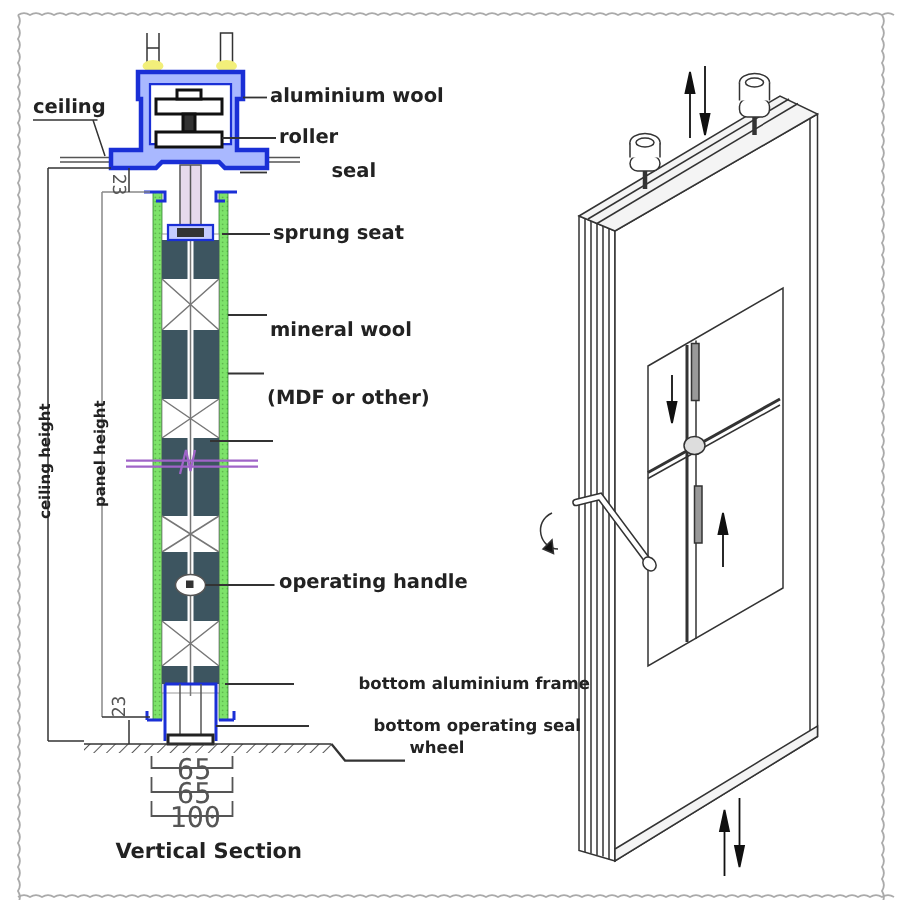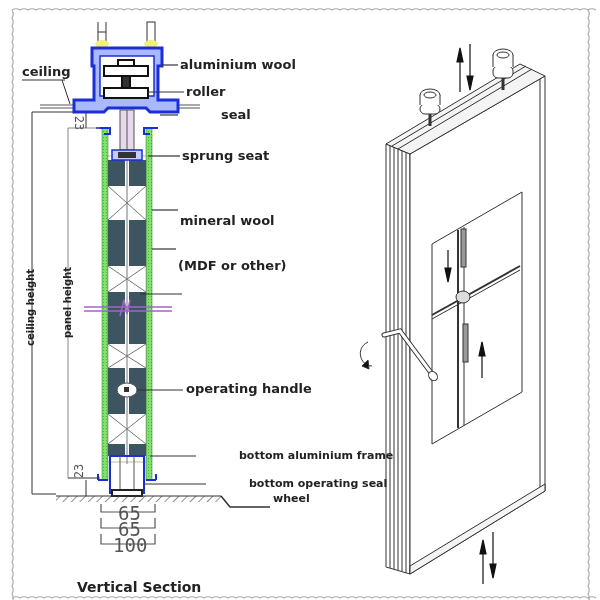--- a/index.html
+++ b/index.html
@@ -264,14 +264,14 @@
 <span class="vlbl" style="left:25px;top:342px;">ceiling height</span>
 <span class="vlbl" style="left:62px;top:334px;">panel height</span>
 
 
 <span class="dim" style="left:72px;top:112px;transform:rotate(90deg);font-size:12px;">23</span>
 <span class="dim" style="left:72px;top:460px;transform:rotate(-90deg);font-size:12px;">23</span>
 <span class="dim" style="left:118px;top:498px;">65</span>
 <span class="dim" style="left:118px;top:514px;">65</span>
 <span class="dim" style="left:113px;top:530px;">100</span>
 
-<span class="lbl" style="left:77px;top:556px;font-size:14px;margin-top:19px;">Vertical Section</span>
+<span class="lbl" style="left:77px;top:556px;font-size:14px;">Vertical Section</span>
 </div>
 
 </body></html>

